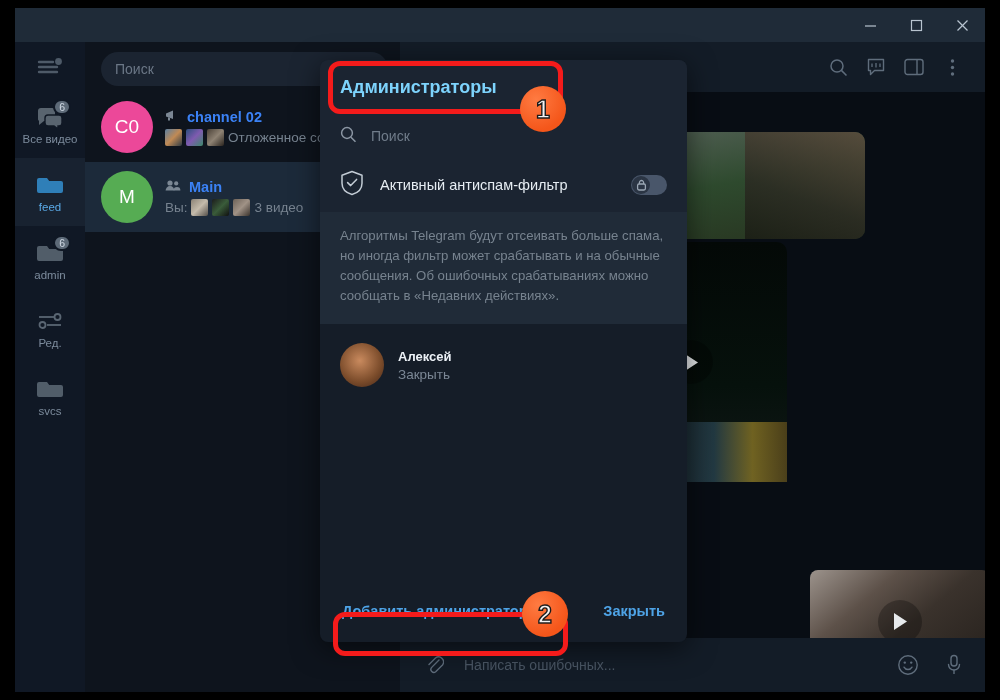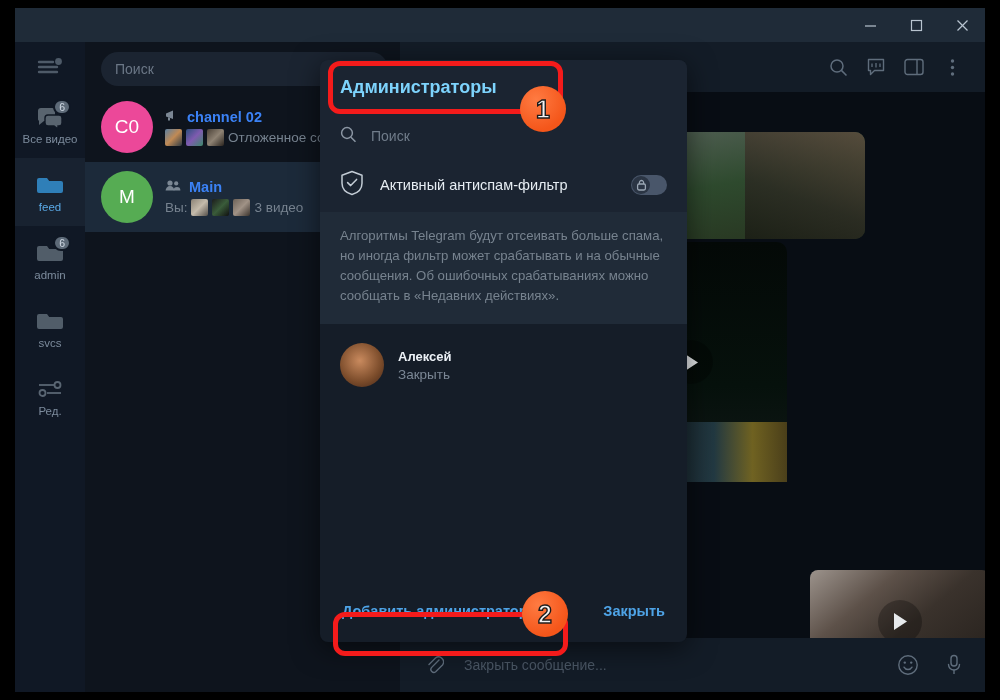--- a/index.html
+++ b/index.html
@@ -240,36 +240,36 @@
           <path d="M4 6 h8 l2.2 3 h11.8 a2 2 0 0 1 2 2 v8 a2 2 0 0 1 -2 2 h-22 a2 2 0 0 1 -2 -2 v-11 a2 2 0 0 1 2 -2z" fill="#515d69"></path>
         </svg>
         <span class="rail-badge">6</span>
       </div>
       <span>admin</span>
     </div>
 
     <div class="rail-item">
       <div class="rail-ico">
         <svg width="30" height="26" viewBox="0 0 30 26">
-          <path d="M4 6 h8 l2.2 3 h11.8 a2 2 0 0 1 2 2 v8 a2 2 0 0 1 -2 2 h-22 a2 2 0 0 1 -2 -2 v-11 a2 2 0 0 1 2 -2z" fill="#515d69"></path>
-        </svg>
-      </div>
-      <span>svcs</span>
-    </div>
-
-    <div class="rail-item">
-      <div class="rail-ico">
-        <svg width="30" height="26" viewBox="0 0 30 26">
           <line x1="4" y1="9" x2="20" y2="9" stroke="#5a6673" stroke-width="1.8"></line>
           <circle cx="22.5" cy="9" r="3" fill="none" stroke="#5a6673" stroke-width="1.8"></circle>
           <line x1="12" y1="17" x2="26" y2="17" stroke="#5a6673" stroke-width="1.8"></line>
           <circle cx="7.5" cy="17" r="3" fill="none" stroke="#5a6673" stroke-width="1.8"></circle>
         </svg>
       </div>
       <span>Ред.</span>
+    </div>
+
+    <div class="rail-item">
+      <div class="rail-ico">
+        <svg width="30" height="26" viewBox="0 0 30 26">
+          <path d="M4 6 h8 l2.2 3 h11.8 a2 2 0 0 1 2 2 v8 a2 2 0 0 1 -2 2 h-22 a2 2 0 0 1 -2 -2 v-11 a2 2 0 0 1 2 -2z" fill="#515d69"></path>
+        </svg>
+      </div>
+      <span>svcs</span>
     </div>
   </div>
 
   <div class="chatcol">
     <div class="searchbar">
       <span>Поиск</span>
     </div>
 
     <div class="chatrow">
       <div class="avatar" style="background:#ec4899">
@@ -386,21 +386,21 @@
 
       </div>
     </div>
 
     <div class="composer">
       <div class="cico">
         <svg width="18" height="20" viewBox="0 0 18 20">
             <path d="M13 5 L5.5 12.6 a3 3 0 0 0 4.2 4.2 L16.5 10 a5 5 0 0 0 -7 -7 L3 9.5" fill="none" stroke="currentColor" stroke-width="1.4" stroke-linecap="round"></path>
           </svg>
       </div>
-      <div class="ph">Закрыть сообщение...</div>
+      <div class="ph">Написать ошибочных...</div>
       <div class="cico">
         <svg width="22" height="22" viewBox="0 0 22 22">
             <circle cx="11" cy="11" r="9.2" fill="none" stroke="currentColor" stroke-width="1.4"></circle>
             <circle cx="7.8" cy="8.6" r="1.2" fill="currentColor"></circle>
             <circle cx="14.2" cy="8.6" r="1.2" fill="currentColor"></circle>
             <path d="M7 13.2 a4.6 4.6 0 0 0 8 0" fill="none" stroke="currentColor" stroke-width="1.4" stroke-linecap="round"></path>
           </svg>
       </div>
       <div class="cico">
         <svg width="16" height="22" viewBox="0 0 16 22">

